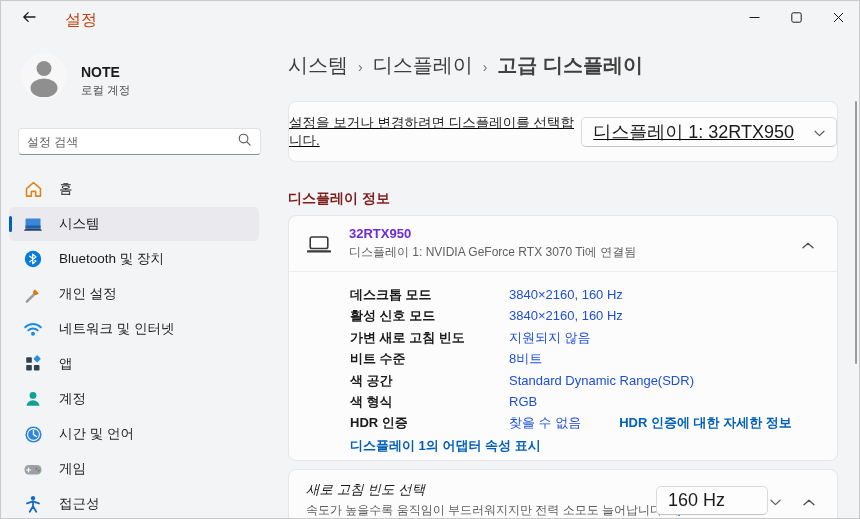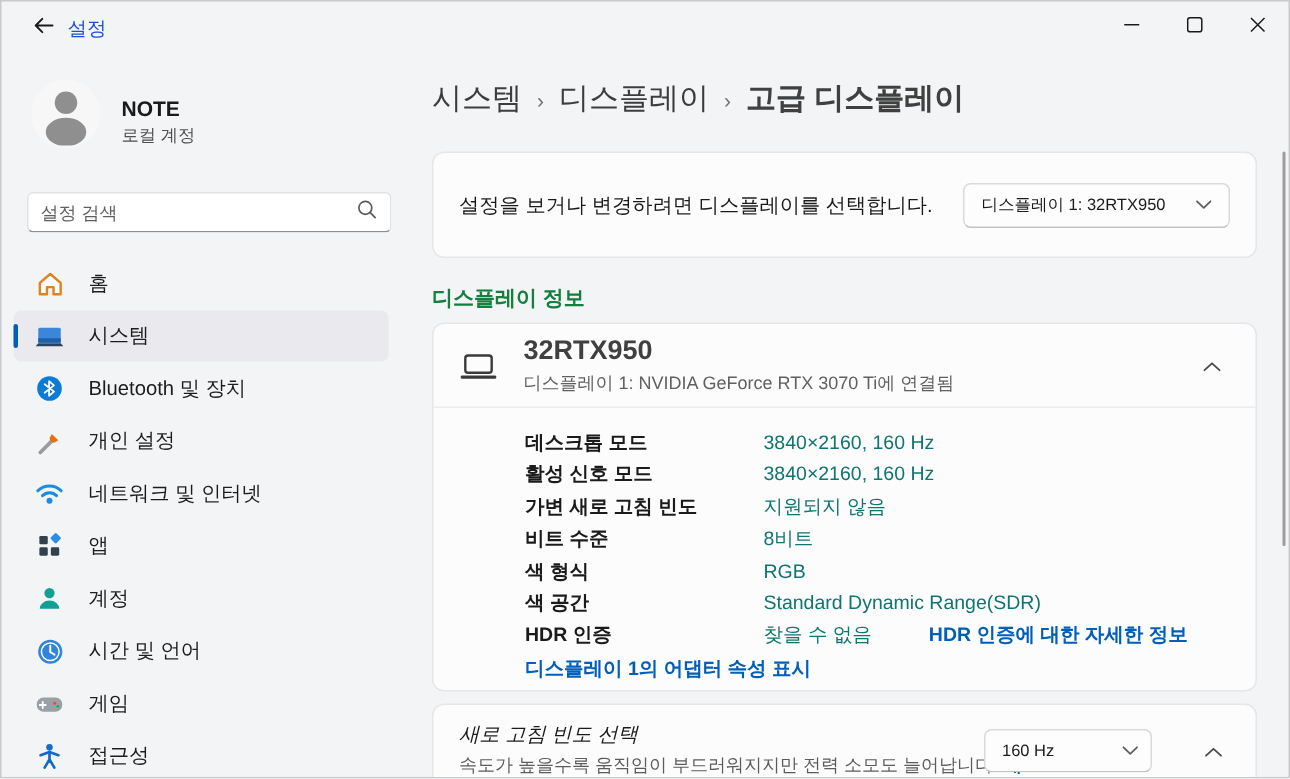--- a/index.html
+++ b/index.html
@@ -7,21 +7,21 @@
   body { font-family:"Liberation Sans","DejaVu Sans",sans-serif; }
   #window {
     position:relative; width:860px; height:519px;
     background:#f3f4f6; border:1px solid #c9c9cb; overflow:hidden;
   }
 
   
   .titlebar { position:absolute; top:0; left:0; right:0; height:36px; }
   .back-btn { position:absolute; left:12px; top:3px; width:32px; height:30px;
     display:flex; align-items:center; justify-content:center; border-radius:5px; cursor:pointer; }
-  .app-title { position:absolute; left:44px; top:9px; font-size:13px; color:#1d4ed8; }
+  .app-title { position:absolute; left:64px; top:9px; font-size:16px; color:#c2410c; }
   .win-controls { position:absolute; right:0; top:0; display:flex; }
   .win-btn { width:42px; height:34px; display:flex; align-items:center; justify-content:center; cursor:pointer; }
 
   
   .avatar { position:absolute; left:20px; top:52px; width:46px; height:46px;
     border-radius:50%; background:#f7f7f8; overflow:hidden; display:flex; align-items:center; justify-content:center; }
   .user-name { position:absolute; left:80px; top:63px; font-size:14px; font-weight:700; color:#1a1a1a; }
   .user-type { position:absolute; left:80px; top:82px; font-size:11.5px; color:#4f4f4f; }
 
   .search-box { position:absolute; left:17px; top:127px; width:243px; height:27px;
@@ -43,43 +43,43 @@
   
   .breadcrumb { position:absolute; left:287px; top:51px; display:flex; align-items:center; font-size:20px; color:#3d3d3f; }
   .breadcrumb .sep { font-size:14px; color:#6f6f6f; margin:2px 10px 0 10px; }
   .breadcrumb .current { color:#404040; font-weight:700; }
 
   .card { position:absolute; left:287px; width:550px; background:#fcfcfd;
     border:1px solid #e6e6e8; border-radius:8px; }
 
   .combobox { display:flex; align-items:center; height:30px; padding:0 11px;
     background:#fdfdfe; border:1px solid #dadada; border-bottom-color:#c3c3c3;
-    border-radius:5px; font-size:11px; color:#1b1b1b; cursor:pointer; white-space:nowrap; }
+    border-radius:5px; font-size:18px; color:#1b1b1b; cursor:pointer; white-space:nowrap; }
   .combobox .cb-val { margin-right:20px; }
 
-  .card1 { top:100px; height:71px; display:flex; align-items:center;
-    justify-content:space-between; padding:0 17px; }
+  .card1 { top:100px; height:61px; display:flex; align-items:center;
+    justify-content:space-between; padding:0 0;text-decoration:underline; }
   .card1 .lead { font-size:13.5px; color:#1b1b1b; }
 
-  .section-title { position:absolute; left:287px; top:189px; font-size:14px; font-weight:700; color:#15803d;text-align:center; }
+  .section-title { position:absolute; left:287px; top:189px; font-size:14px; font-weight:700; color:#7f1d1d;text-align:center; }
 
   .card2 { top:214px; height:246px; }
   .card2-header { height:56px; display:flex; align-items:center; padding:0 14px 0 17px;
     border-bottom:1px solid #ececee; }
   .monitor-wrap { width:26px; display:flex; justify-content:center; }
   .c2-titles { margin-left:17px; display:flex; flex-direction:column; gap:3px; }
-  .c2-name { font-size:18px; font-weight:700; color:#404040; }
+  .c2-name { font-size:13px; font-weight:700; color:#6d28d9; }
   .c2-sub  { font-size:12px; color:#606060; }
   .chev-btn { margin-left:auto; width:30px; height:30px; display:flex; align-items:center; justify-content:center;
     border-radius:4px; cursor:pointer; }
 
   .card2-details { padding:12px 17px 0 61px; }
   .detail-row { display:flex; font-size:13px; line-height:21.4px;gap:32px; }
   .detail-label { width:127px; font-weight:700; color:#1b1b1b; flex-shrink:0; }
-  .detail-value { color:#0f766e; }
+  .detail-value { color:#1d4ed8; }
   .inline-link { color:#005fb8; font-weight:700; margin-left:6px; cursor:pointer; }
   .adapter-link { font-size:13px; line-height:21.4px; color:#005fb8; font-weight:700; cursor:pointer; display:inline-block; margin-top:1px; }
 
   .card3 { top:468px; height:78px; padding:11px 17px; }
   .c3-title { font-size:13.5px; color:#1b1b1b; margin-bottom:3px;font-style:italic; }
   .c3-desc { font-size:12px; line-height:16px; color:#5c5c5c; width:404px; }
   .c3-desc .inline-link { margin-left:4px; }
   .c3-combo { position:absolute; right:69px; top:16px; width:112px; height:29px; justify-content:space-between;gap:45px; }
   .c3-chev { position:absolute; right:13px; top:16px; }
 
@@ -303,26 +303,26 @@
       </div>
       <div class="detail-row">
         <span class="detail-label">가변 새로 고침 빈도</span>
         <span class="detail-value">지원되지 않음</span>
       </div>
       <div class="detail-row">
         <span class="detail-label">비트 수준</span>
         <span class="detail-value">8비트</span>
       </div>
       <div class="detail-row">
+        <span class="detail-label">색 공간</span>
+        <span class="detail-value">Standard Dynamic Range(SDR)</span>
+      </div>
+      <div class="detail-row">
         <span class="detail-label">색 형식</span>
         <span class="detail-value">RGB</span>
-      </div>
-      <div class="detail-row">
-        <span class="detail-label">색 공간</span>
-        <span class="detail-value">Standard Dynamic Range(SDR)</span>
       </div>
       <div class="detail-row">
         <span class="detail-label">HDR 인증</span>
         <span class="detail-value">찾을 수 없음</span>
         <span class="inline-link">HDR 인증에 대한 자세한 정보</span>
       </div>
       <span class="adapter-link">디스플레이 1의 어댑터 속성 표시</span>
     </div>
   </div>
 

